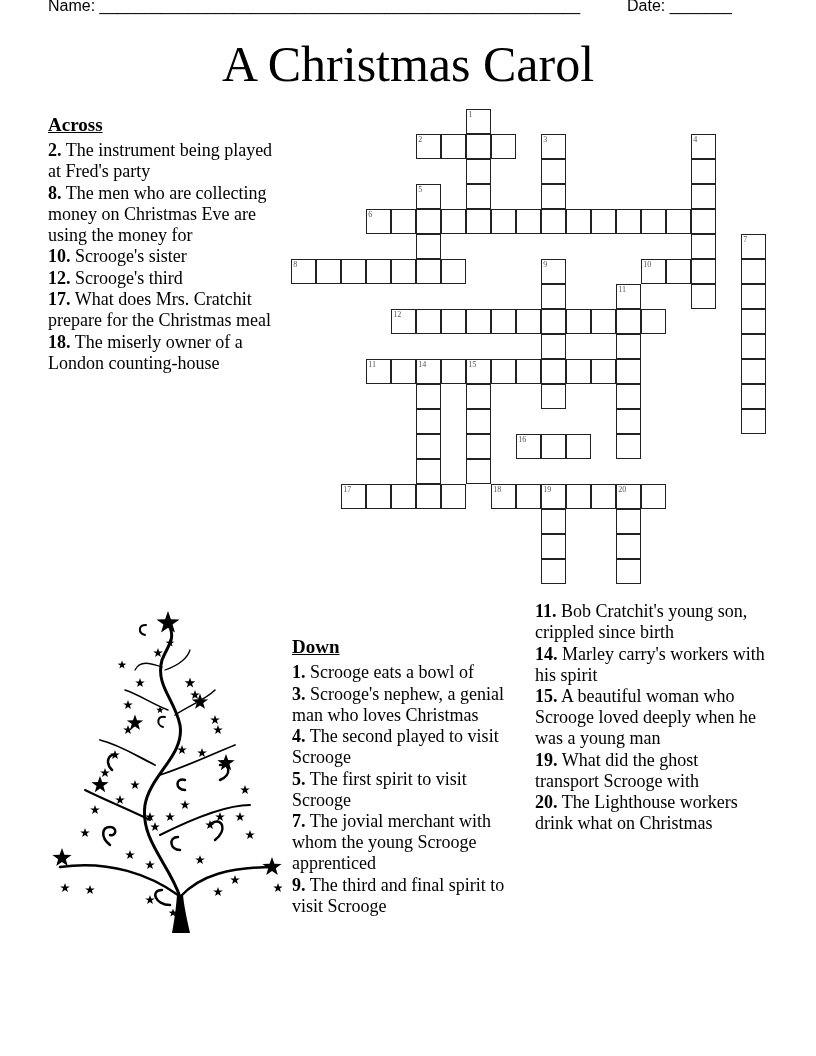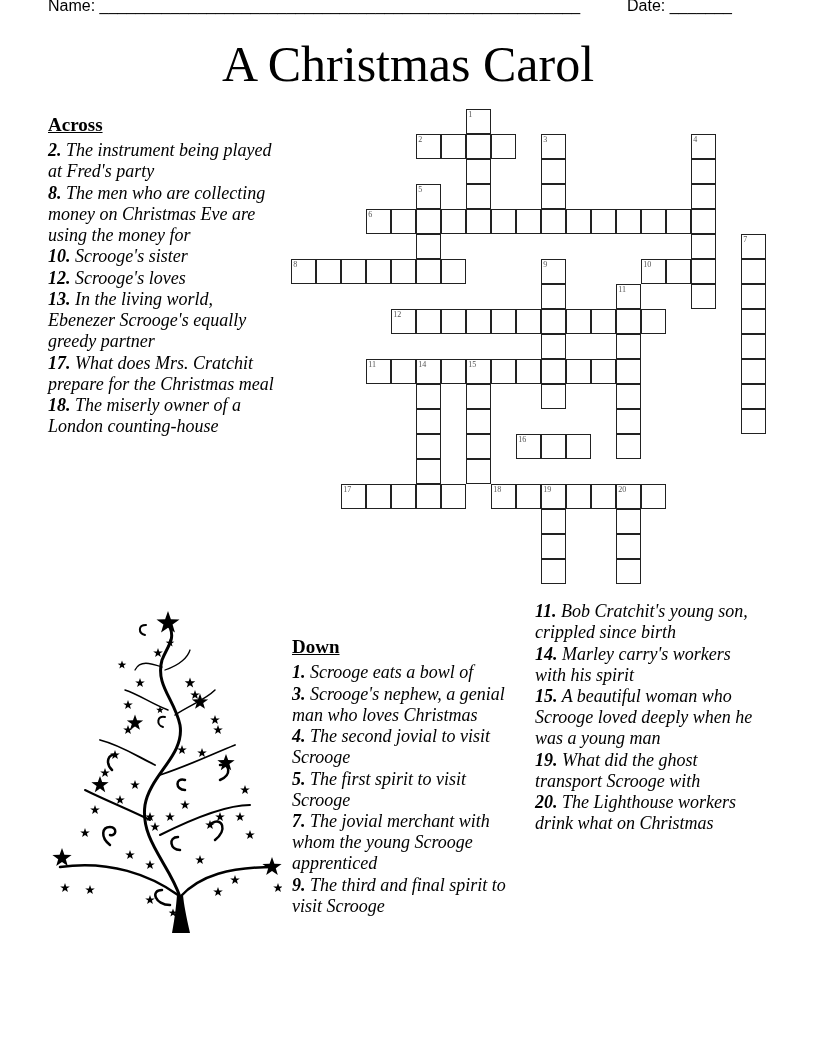--- a/index.html
+++ b/index.html
@@ -4,21 +4,21 @@
 <style>
   html, body { margin: 0; padding: 0; background: #ffffff; }
   body { width: 816px; height: 1056px; position: relative; overflow: hidden; color: #000; }
   .hdr { position: absolute; top: -3px; font-family: "Liberation Sans", sans-serif; font-size: 16px; }
   .hdr.name { left: 48px; }
   .hdr.date { left: 627px; }
   .title { position: absolute; top: 34px; left: 0; width: 816px; text-align: center;
            font-family: "Liberation Serif", serif; font-size: 50px; line-height: 60px; }
   .clues { position: absolute; font-family: "Liberation Serif", serif; font-size: 18px; line-height: 21px; }
   .clues h3 { margin: 0 0 3px 0; font-size: 19px; font-weight: bold; text-decoration: underline; line-height: 24px; }
-  .clue { margin: 0 0 0.5px 0; font-style: italic; }
+  .clue { margin: 0 0 0.5px 0; }
   .clue b { font-weight: bold; }
   #across { left: 48px; top: 113px; width: 235px; }
   #down1 { left: 292px; top: 599px; width: 215px; margin-top: 36px; }
   #down2 { left: 535px; top: 601px; width: 230px; }
   #grid { position: absolute; left: 292px; top: 110px; width: 475px; height: 475px; }
   .cell { position: absolute; width: 25px; height: 25px; box-sizing: border-box;
           border: 1.5px solid #222; background: #fff; margin-left: -0.75px; margin-top: -0.75px; }
   .cell .num { position: absolute; left: 1px; top: 0px; font-family: "Liberation Serif", serif;
                font-size: 8px; line-height: 9px; color: #555; }
   #tree { position: absolute; left: 50px; top: 605px; width: 232px; height: 328px; }
@@ -30,33 +30,32 @@
 <div class="hdr date">Date: _______</div>
 
 <div class="title">A Christmas Carol</div>
 
 <div id="across" class="clues">
   <h3>Across</h3>
   <div id="across-list">
       <div class="clue"><b>2.</b><span> The instrument being played at Fred's party</span></div>
       <div class="clue"><b>8.</b><span> The men who are collecting money on Christmas Eve are using the money for</span></div>
       <div class="clue"><b>10.</b><span> Scrooge's sister</span></div>
-      <div class="clue"><b>12.</b><span> Scrooge's loves</span></div>
-      <div class="clue"><b>13.</b><span> In the living world, Ebenezer Scrooge's equally greedy partner</span></div>
+      <div class="clue"><b>12.</b><span> Scrooge's third</span></div>
       <div class="clue"><b>17.</b><span> What does Mrs. Cratchit prepare for the Christmas meal</span></div>
       <div class="clue"><b>18.</b><span> The miserly owner of a London counting-house</span></div>
     </div>
 </div>
 
 <div id="down1" class="clues">
   <h3>Down</h3>
   <div id="down-list-1">
       <div class="clue"><b>1.</b><span> Scrooge eats a bowl of</span></div>
       <div class="clue"><b>3.</b><span> Scrooge's nephew, a genial man who loves Christmas</span></div>
-      <div class="clue"><b>4.</b><span> The second jovial to visit Scrooge</span></div>
+      <div class="clue"><b>4.</b><span> The second played to visit Scrooge</span></div>
       <div class="clue"><b>5.</b><span> The first spirit to visit Scrooge</span></div>
       <div class="clue"><b>7.</b><span> The jovial merchant with whom the young Scrooge apprenticed</span></div>
       <div class="clue"><b>9.</b><span> The third and final spirit to visit Scrooge</span></div>
     </div>
 </div>
 <div id="down2" class="clues">
   <div id="down-list-2">
       <div class="clue"><b>11.</b><span> Bob Cratchit's young son, crippled since birth</span></div>
       <div class="clue"><b>14.</b><span> Marley carry's workers with his spirit</span></div>
       <div class="clue"><b>15.</b><span> A beautiful woman who Scrooge loved deeply when he was a young man</span></div>

